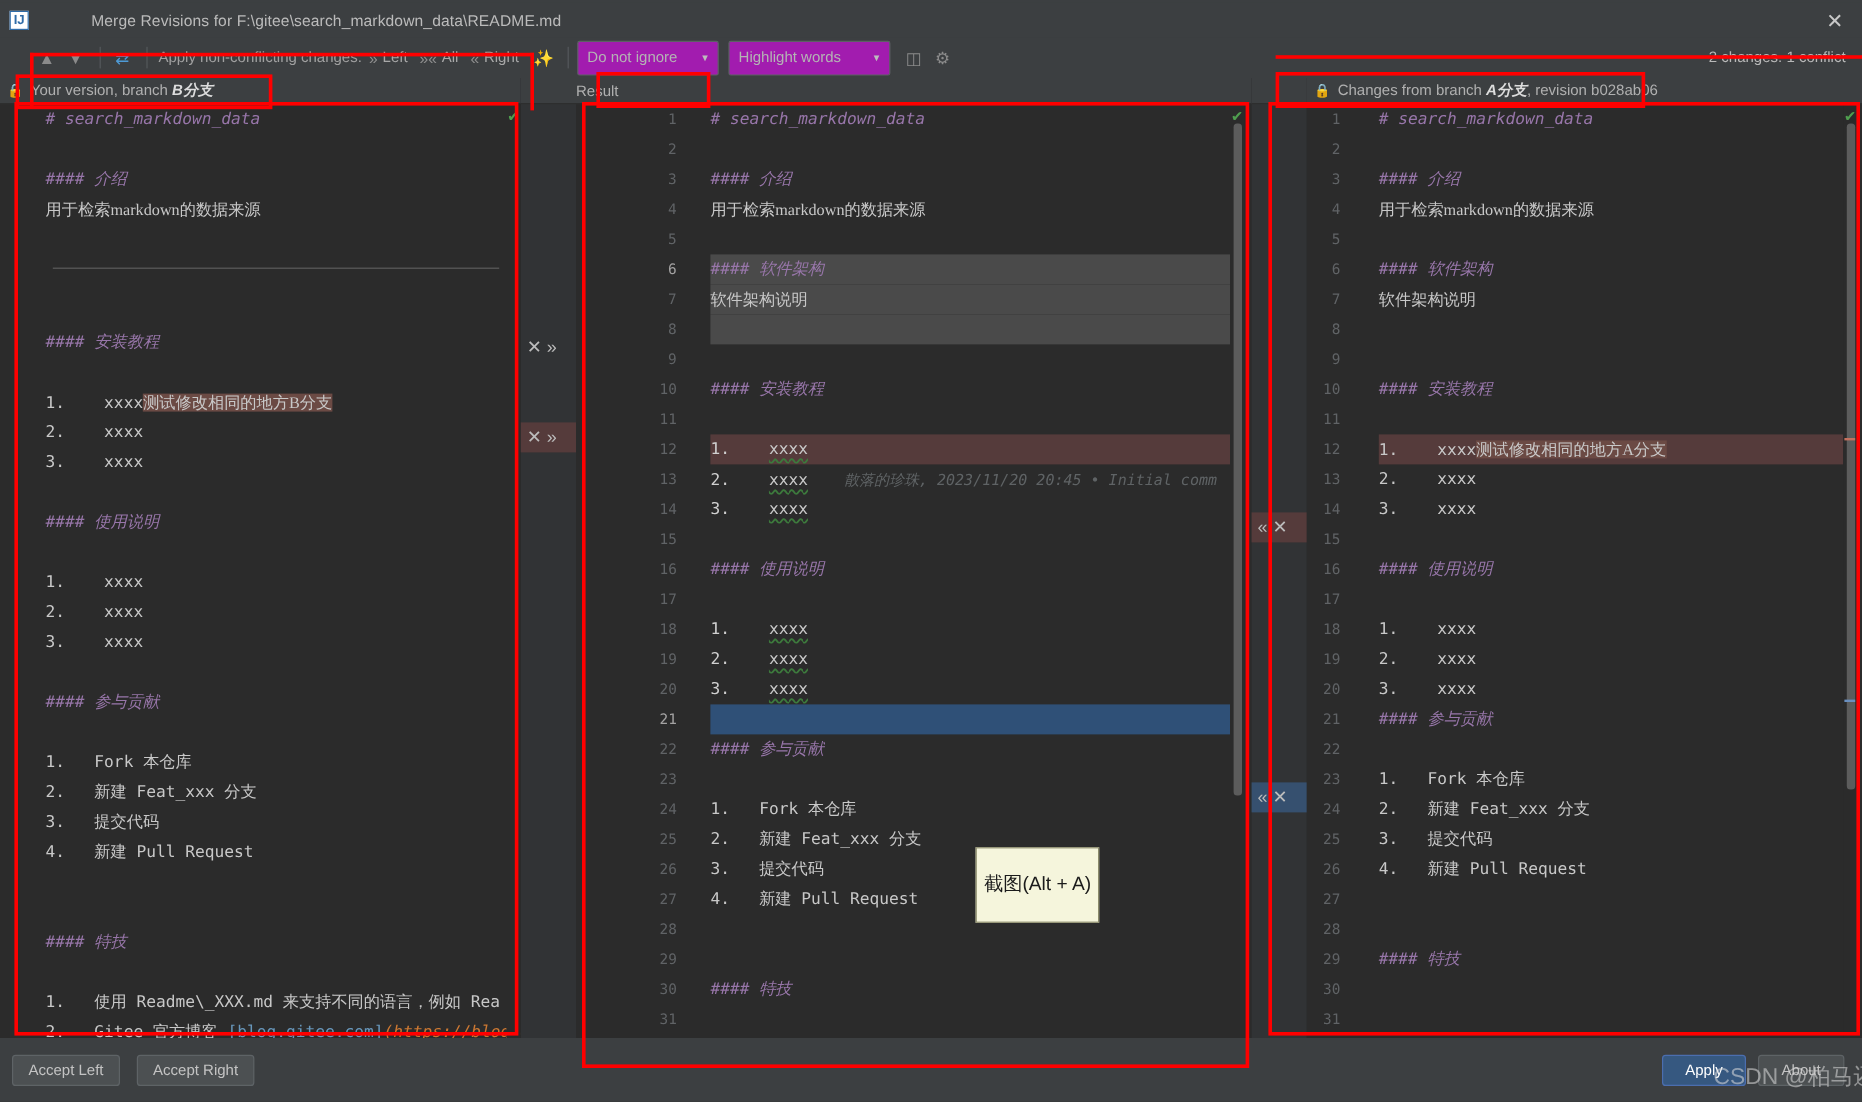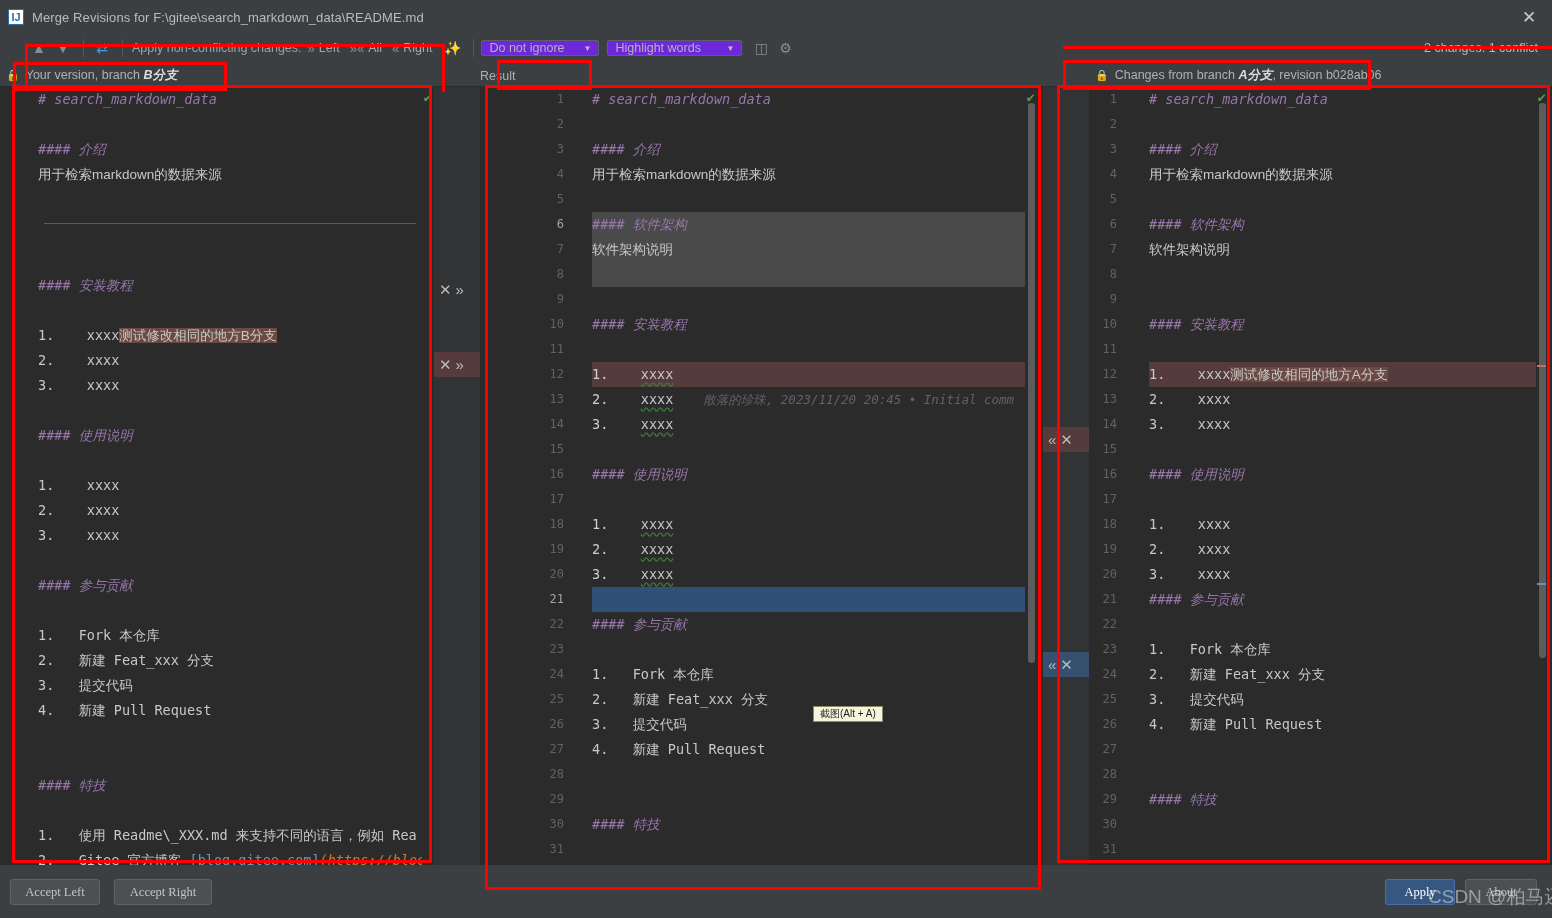--- a/index.html
+++ b/index.html
@@ -16,21 +16,21 @@
     position: absolute; left: 0; top: 2px; width: 1552px; height: 31px;
     background: #3c3f41; display: flex; align-items: center;
     border-bottom: 1px solid #2b2b2b;
   }
   .title-icon {
     width: 16px; height: 16px; margin-left: 8px; margin-right: 8px;
     background: #ffffff; color: #2f6ca8; font-size: 11px; font-weight: bold;
     display: flex; align-items: center; justify-content: center;
     border: 1px solid #2f6ca8; line-height: 1;
   }
-  .title-text { color: #bbbbbb; font-size: 13px; letter-spacing: .1px; }
+  .title-text { color: #bbbbbb; font-size: 13px; letter-spacing: .1px; margin-left: 44px; }
   .title-close {
     position: absolute; right: 0; top: 0; width: 46px; height: 31px;
     color: #c8c8c8; font-size: 17px; display: flex;
     align-items: center; justify-content: center; cursor: pointer;
   }
 
   
   .toolbar {
     position: absolute; left: 0; top: 31px; width: 1552px; height: 34px;
     background: #3c3f41; display: flex; align-items: center; padding-left: 28px;
@@ -42,21 +42,21 @@
   }
   .tb-icon.blue { color: #4e9ad6; }
   .tb-sep { width: 1px; height: 18px; background: #55595c; margin: 0 7px; }
   .tb-label { color: #a0a0a0; font-size: 12.5px; margin: 0 6px 0 2px; }
   .tb-link {
     color: #a8a8a8; font-size: 12.5px; cursor: pointer;
     display: flex; align-items: center; gap: 4px; margin-right: 10px;
   }
   .tb-link .chev { color: #8e8e8e; font-size: 13px; }
   .tb-combo {
-    height: 16px; min-width: 110px; background: #6d28d9;
+    height: 29px; min-width: 110px; background: #a21caf;
     border: 1px solid #5c6164; border-radius: 2px; color: #b4b4b4;
     font-size: 12.5px; display: flex; align-items: center;
     padding: 0 7px; gap: 8px; cursor: pointer; margin-right: 8px;
     justify-content: space-between;
   }
   .tb-combo .caret { font-size: 8px; color: #bdbdbd; }
   .tb-right {
     position: absolute; right: 14px; top: 0; height: 34px;
     display: flex; align-items: center;
     color: #b9b9b9; font-size: 12.5px;
@@ -98,21 +98,21 @@
   .ln-col div.cur { color: #a4a3a3; }
 
   .row {
     height: 25px; line-height: 25px; white-space: pre;
     font-size: 13.5px; color: #c8c8c8;
     font-family: "DejaVu Sans Mono", monospace;
   }
   .md-h { color: #9876aa; font-style: italic; }
   .title-line { color: #9876aa; font-style: italic; }
   .num { color: #d0d0d0; }
-  .cn { font-family: Liberation Sans, sans-serif; color: #c8c8c8; text-align: center; }
+  .cn { font-family: Liberation Serif, serif; color: #c8c8c8; text-align: center; }
   .lnk { color: #6897bb; text-decoration: underline; }
   .url { color: #cc7832; font-style: italic; }
   .typo { text-decoration: underline; text-decoration-style: wavy;
           text-decoration-color: #3c7a3c; text-underline-offset: 3px; }
 
   .row.conflict { background: #553b3b; }
   .row.changed  { background: #4a4a4a; }
   .row.cursor   { background: #2f5077; }
   .row.sel-blue { background: #36506f; }
   .inline-conflict { background: #6b4a44; }
@@ -157,28 +157,27 @@
   .bottombar {
     position: absolute; left: 0; top: 865px; width: 1552px; height: 53px;
     background: #3c3f41;
   }
   .btn {
     position: absolute; height: 26px; background: #4c5052;
     border: 1px solid #5e6366; border-radius: 3px;
     color: #c3c3c3; font-size: 12.5px; display: flex;
     align-items: center; justify-content: center; cursor: pointer;
     padding: 0 12px;
-    font-family: Liberation Serif, serif;
   }
   .btn.primary { background: #365880; border-color: #4b6eaf; color: #ffffff; }
 
   
   .tooltip {
     position: absolute; background: #f5f5dc; border: 1px solid #8b8b6b;
-    color: #1b1b1b; font-size: 10px; padding: 0 6px;
+    color: #1b1b1b; font-size: 16px; padding: 20px 6px;
     font-family: "Liberation Sans", sans-serif; white-space: nowrap;
   }
 
   
   .watermark {
     position: absolute; color: rgba(220,220,220,.55); font-size: 19px;
     font-family: "Liberation Sans", sans-serif; pointer-events: none;
     white-space: nowrap;
   }
 

